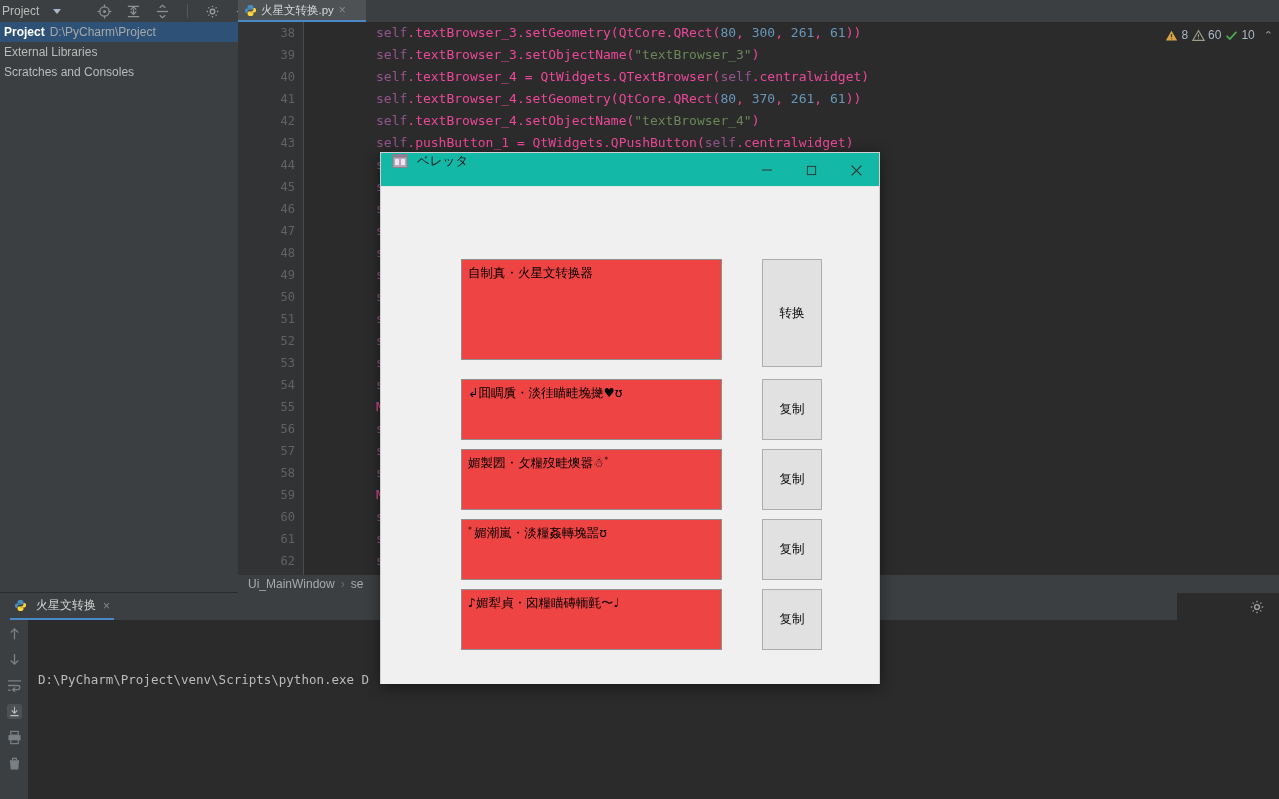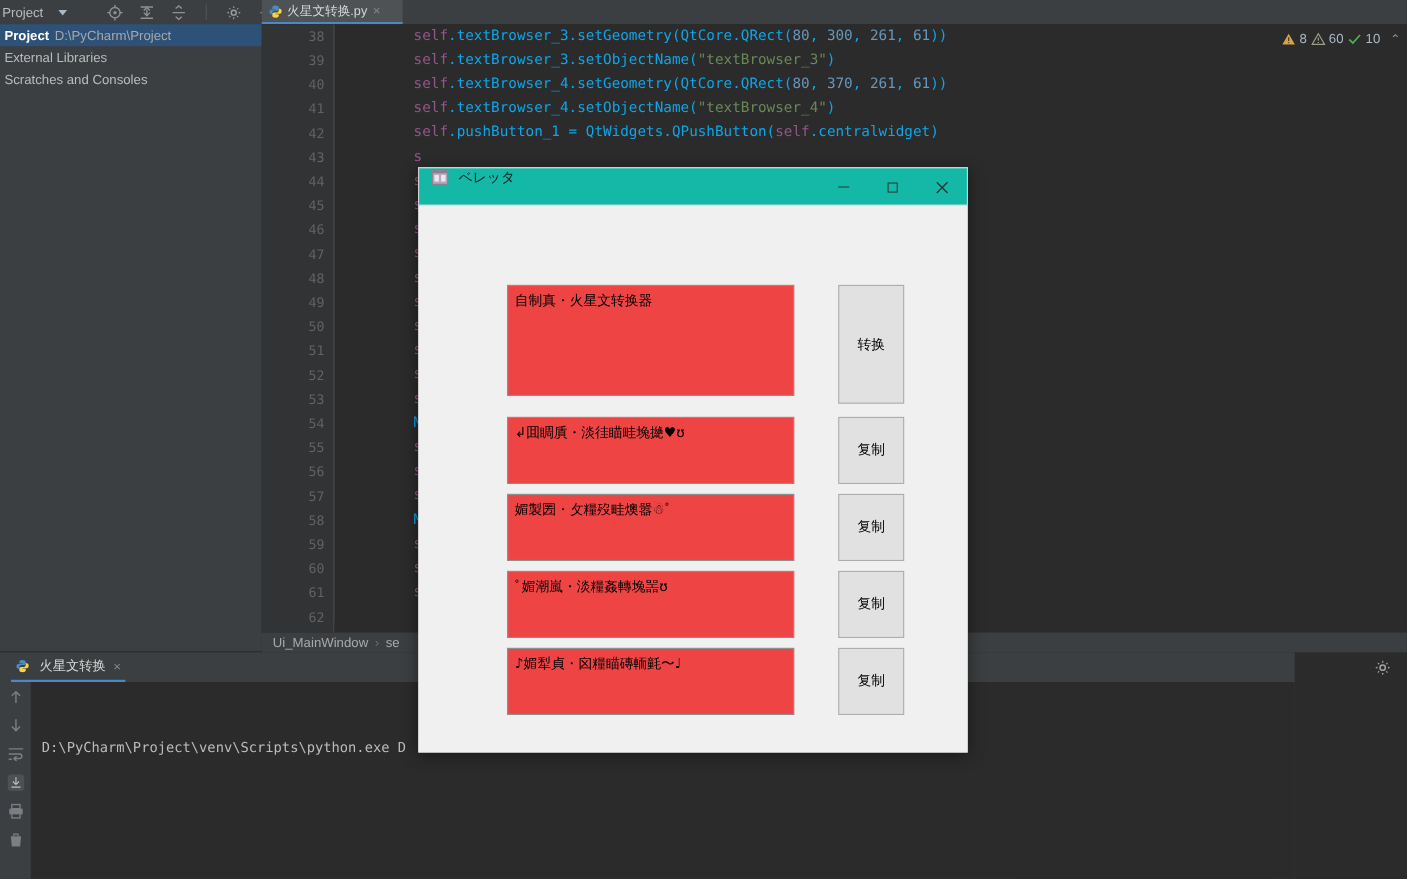--- a/index.html
+++ b/index.html
@@ -61,21 +61,21 @@
     height: 22px; line-height: 22px; text-align: right;
     padding-right: 8px; color: #606366;
     font-family: "DejaVu Sans Mono", monospace; font-size: 12px;
   }
   .code-area {
     position: absolute; left: 66px; top: 0; right: 0; bottom: 0;
     font-family: "DejaVu Sans Mono", monospace; font-size: 13px;
   }
   .code-line { height: 22px; line-height: 22px; white-space: pre; padding-left: 72px; }
   .c-self { color: #94558d; }
-  .c-plain { color: #0ea5e9; margin-top: 28px; }
+  .c-plain { color: #ec4899; margin-top: 28px; }
   .c-str { color: #6a8759; }
   .c-num { color: #6897bb; }
 
   
   .inspect {
     position: absolute; right: 6px; top: 6px; display: flex; align-items: center;
     gap: 4px; font-size: 12px; color: #a9b7c6;
   }
   .insp-grp { display: flex; align-items: center; gap: 3px; }
   .chev { color: #9a9a9a; font-size: 11px; margin-left: 5px; }
@@ -265,20 +265,21 @@
         <div class="ln">57</div>
         <div class="ln">58</div>
         <div class="ln">59</div>
         <div class="ln">60</div>
         <div class="ln">61</div>
         <div class="ln">62</div>
       </div>
     <div class="code-area" id="code-area">
         <div class="code-line"><span class="c-self">self</span><span class="c-plain">.textBrowser_3</span><span class="c-plain">.setGeometry(</span><span class="c-plain">QtCore</span><span class="c-plain">.QRect(</span><span class="c-num">80</span><span class="c-plain">, </span><span class="c-num">300</span><span class="c-plain">, </span><span class="c-num">261</span><span class="c-plain">, </span><span class="c-num">61</span><span class="c-plain">))</span></div>
         <div class="code-line"><span class="c-self">self</span><span class="c-plain">.textBrowser_3</span><span class="c-plain">.setObjectName(</span><span class="c-str">"textBrowser_3"</span><span class="c-plain">)</span></div>
+        <div class="code-line"><span class="c-self">self</span><span class="c-plain">.textBrowser_4</span><span class="c-plain"> = </span><span class="c-plain">QtWidgets</span><span class="c-plain">.QTextBrowser(</span><span class="c-self">self</span><span class="c-plain">.centralwidget)</span></div>
         <div class="code-line"><span class="c-self">self</span><span class="c-plain">.textBrowser_4</span><span class="c-plain">.setGeometry(</span><span class="c-plain">QtCore</span><span class="c-plain">.QRect(</span><span class="c-num">80</span><span class="c-plain">, </span><span class="c-num">370</span><span class="c-plain">, </span><span class="c-num">261</span><span class="c-plain">, </span><span class="c-num">61</span><span class="c-plain">))</span></div>
         <div class="code-line"><span class="c-self">self</span><span class="c-plain">.textBrowser_4</span><span class="c-plain">.setObjectName(</span><span class="c-str">"textBrowser_4"</span><span class="c-plain">)</span></div>
         <div class="code-line"><span class="c-self">self</span><span class="c-plain">.pushButton_1</span><span class="c-plain"> = </span><span class="c-plain">QtWidgets</span><span class="c-plain">.QPushButton(</span><span class="c-self">self</span><span class="c-plain">.centralwidget)</span></div>
         <div class="code-line"><span class="c-self">s</span></div>
         <div class="code-line"><span class="c-self">s</span></div>
         <div class="code-line"><span class="c-self">s</span></div>
         <div class="code-line"><span class="c-self">s</span></div>
         <div class="code-line"><span class="c-self">s</span></div>
         <div class="code-line"><span class="c-self">s</span></div>
         <div class="code-line"><span class="c-self">s</span></div>

